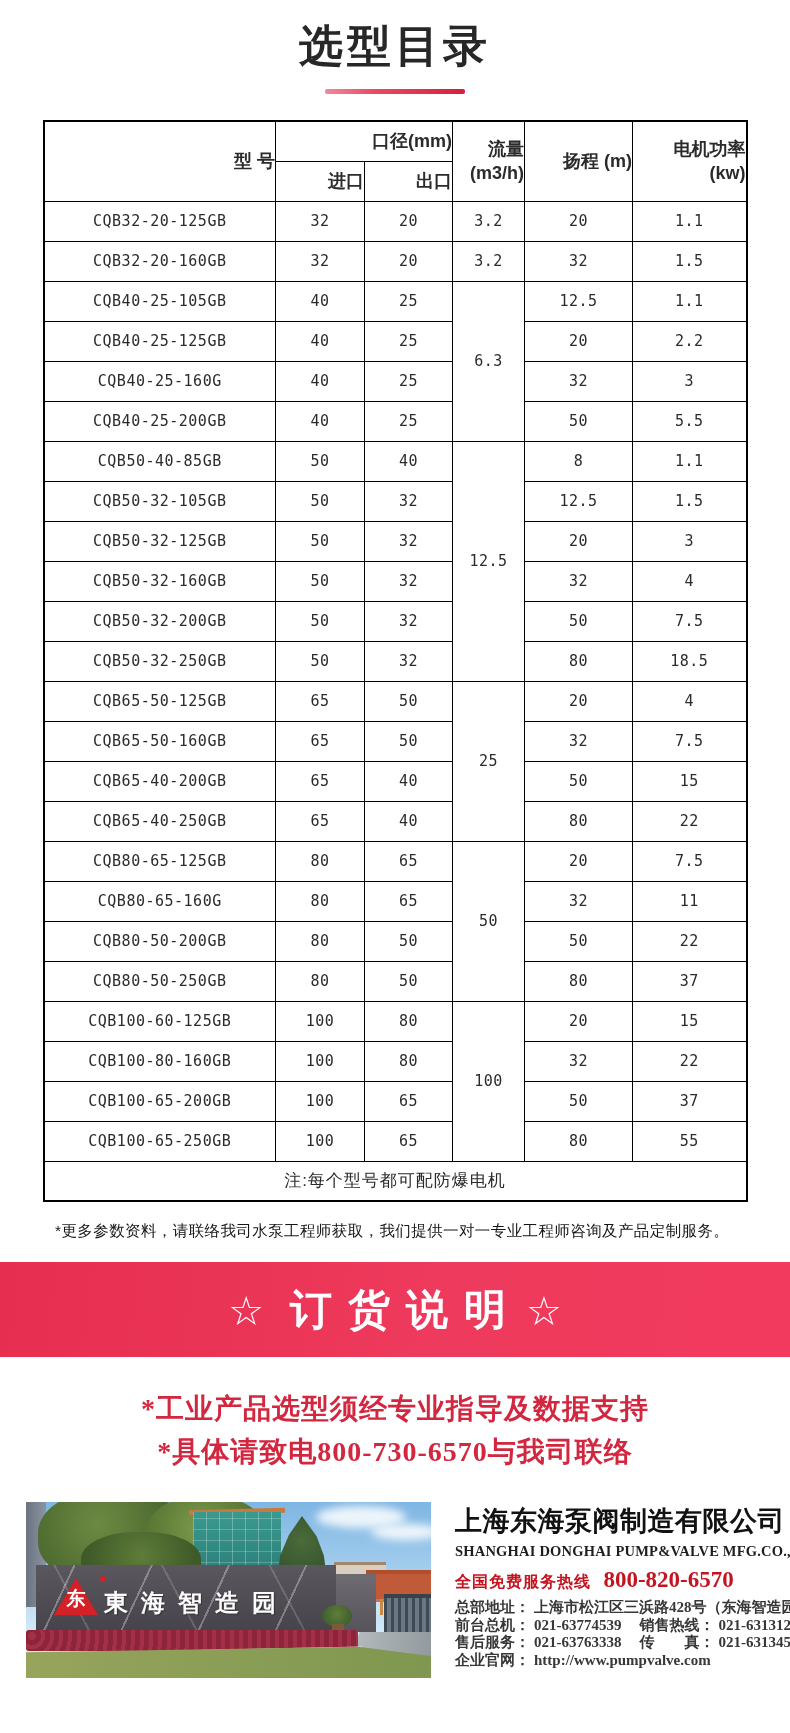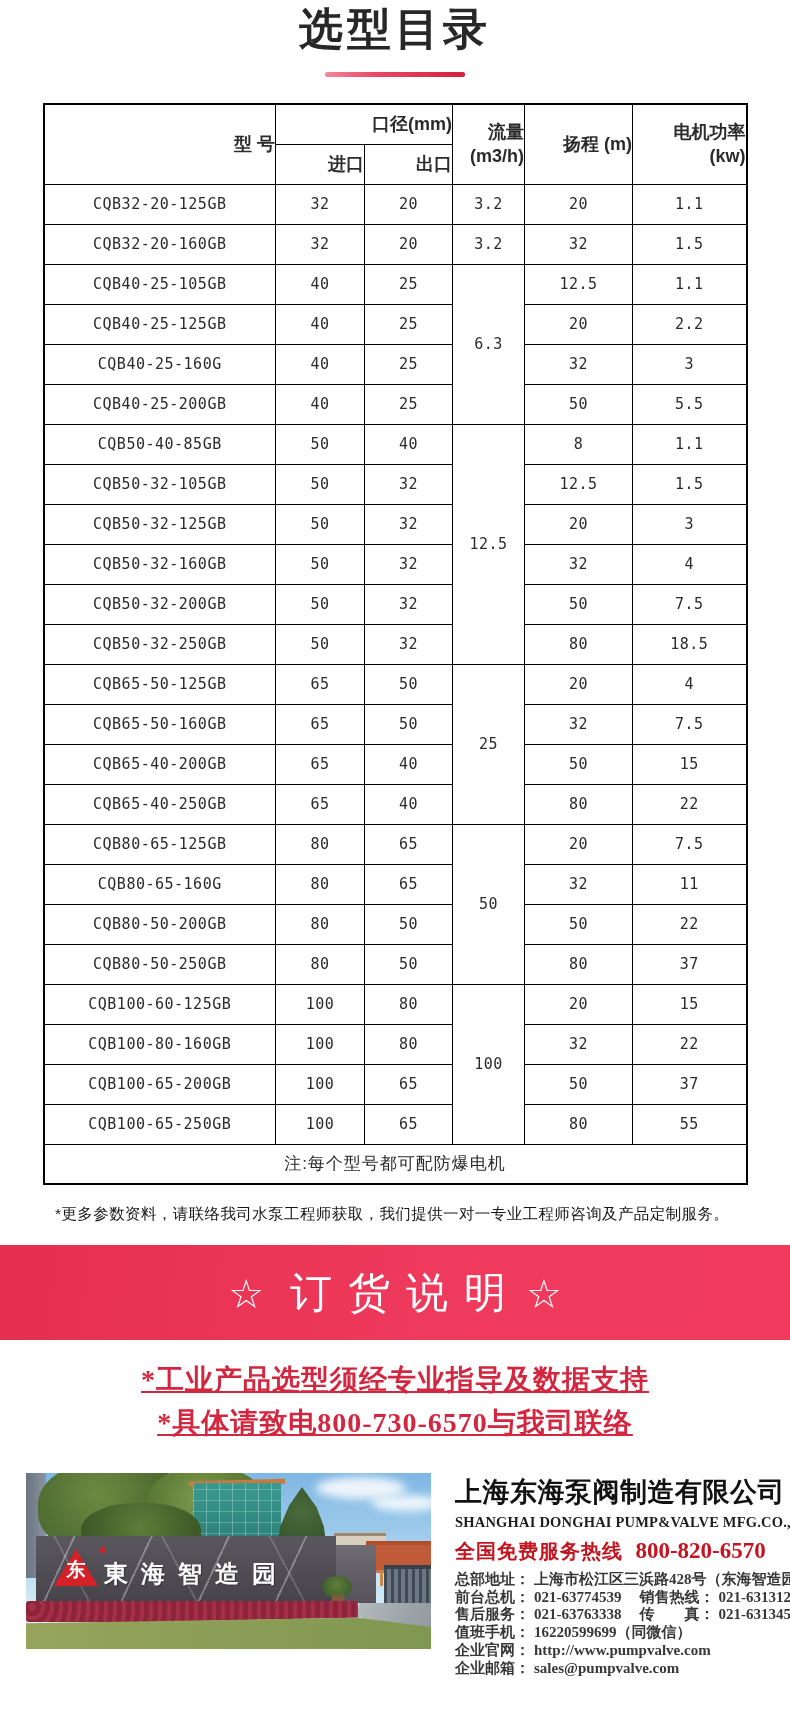--- a/index.html
+++ b/index.html
@@ -4,21 +4,21 @@
 <style>
   * { margin:0; padding:0; box-sizing:border-box; }
   html,body { background:#ffffff; }
   body {
     width:790px; height:1733px; margin:0 auto; position:relative; overflow:hidden;
     font-family:"Liberation Sans","DejaVu Sans",sans-serif; color:#222;
   }
 
   
   .page-title {
-    padding-top:0; text-align:center;
+    padding-top:17px; text-align:center;
     font-size:44px; font-weight:bold; letter-spacing:4px; color:#272727;
   }
   .title-underline {
     width:140px; height:5px; margin:13px auto 0;
     background:linear-gradient(90deg,#f4889b 0%,#e84a66 35%,#d51f3f 100%);
     border-radius:2px;
   }
 
   
   table.spec-table {
@@ -53,29 +53,29 @@
   
   .order-banner {
     margin-top:20px; height:95px; width:790px;
     background:linear-gradient(97deg,#e62e50 0%,#ee3a5c 55%,#f23a5e 100%);
     display:flex; align-items:center; justify-content:center;
   }
   .order-banner .star {
     color:#fff; font-size:40px; line-height:1; transform:translateY(1px);
   }
   .order-banner .banner-title {
-    color:#fff; font-size:42px; font-weight:normal; letter-spacing:16px;
+    color:#fff; font-size:42px; font-weight:bold; letter-spacing:16px;
     margin:0 4px 0 26px;
   }
 
   
   .notice {
-    margin-top:18px; text-align:center; color:#d32740; font-weight:bold;
+    margin-top:30px; text-align:center; color:#d32740; font-weight:bold;
     font-family:"Liberation Serif","DejaVu Serif",serif;
-    font-size:28px; line-height:43px; letter-spacing:1px;text-decoration:underline;
+    font-size:28px; line-height:43px; letter-spacing:1px;
   }
 
   
   .footer { position:relative; margin-top:29px; height:240px; }
 
   
   .photo {
     position:absolute; left:26px; top:0; width:405px; height:176px; overflow:hidden;
     background:linear-gradient(180deg,#7fb6e3 0%,#9fcbec 35%,#cfe7f6 70%,#e8f3fa 100%);
   }
@@ -153,21 +153,21 @@
   .pot { position:absolute; left:306px; top:122px; width:12px; height:12px; background:#7c5a3a; border-radius:0 0 4px 4px; }
 
   
   .company { position:absolute; left:455px; top:1px; width:330px; }
   .company-name { font-size:27px; font-weight:bold; color:#121212; letter-spacing:0.5px; white-space:nowrap; }
   .company-name-en {
     margin-top:4px; font-family:"Liberation Serif","DejaVu Serif",serif;
     font-size:14.5px; font-weight:bold; color:#1e1e1e; letter-spacing:0.2px; white-space:nowrap;
   }
   .hotline { margin-top:7px; color:#c41420; white-space:nowrap; }
-  .hotline .hl-label { font-size:20px; font-weight:bold; letter-spacing:1px; }
+  .hotline .hl-label { font-size:16px; font-weight:bold; letter-spacing:1px; }
   .hotline .hl-number { font-size:23px; font-weight:bold; font-family:"Liberation Serif","DejaVu Serif",serif; margin-left:8px;margin-top:39px; }
   .contacts { margin-top:6px; }
   .contact-line {
     font-family:"Liberation Serif","DejaVu Serif",serif; font-weight:bold;
     font-size:15px; line-height:17.7px; color:#383838; white-space:nowrap;
   }
   .contact-line .c-val { margin-left:4px; }
   .contact-line .c-label2 { margin-left:18px; }
 </style>
 </head>
@@ -431,18 +431,16 @@
     <div class="company-name">上海东海泵阀制造有限公司</div>
     <div class="company-name-en">SHANGHAI DONGHAI PUMP&amp;VALVE MFG.CO.,LTD.</div>
     <div class="hotline">
       <span class="hl-label">全国免费服务热线</span>
       <span class="hl-number">800-820-6570</span>
     </div>
     <div class="contacts">
         <div class="contact-line"><span class="c-label">总部地址：</span><span class="c-val">上海市松江区三浜路428号（东海智造园）</span></div>
         <div class="contact-line"><span class="c-label">前台总机：</span><span class="c-val">021-63774539</span><span class="c-label2">销售热线：</span><span class="c-val">021-63131230</span></div>
         <div class="contact-line"><span class="c-label">售后服务：</span><span class="c-val">021-63763338</span><span class="c-label2">传　　真：</span><span class="c-val">021-63134513</span></div>
-        <div class="contact-line"><span class="c-label">值班手机：</span><span class="c-val">16220599699（同微信）</span></div>
         <div class="contact-line"><span class="c-label">企业官网：</span><span class="c-val">http://www.pumpvalve.com</span></div>
-        <div class="contact-line"><span class="c-label">企业邮箱：</span><span class="c-val">sales@pumpvalve.com</span></div>
       </div>
   </div>
 </div>
 
 </body></html>

